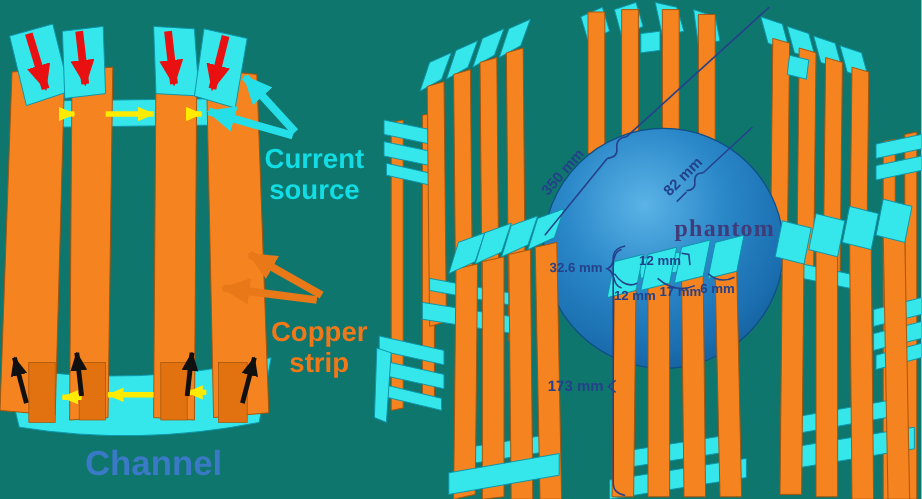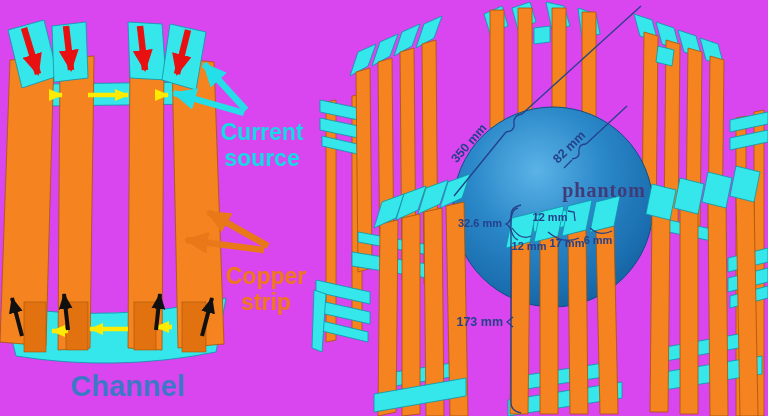--- a/index.html
+++ b/index.html
@@ -1,16 +1,16 @@
 <!DOCTYPE html>
 <html><head>
 <meta charset="utf-8">
 <style>
   html,body{margin:0;padding:0;background:#fff;width:768px;height:416px;overflow:hidden}
-  .stage{position:relative;width:768px;height:416px;background:#d946ef}
+  .stage{position:relative;width:768px;height:416px;background:#0f766e}
   svg{display:block}
   .cs{fill:#F5831F;stroke:#A4540D;stroke-width:.8}
   .cs2{fill:#E2720F;stroke:#A4540D;stroke-width:.6}
   .cy{fill:#35E7EA;stroke:#0C93A8;stroke-width:.8}
   .nline{stroke:#24418A;stroke-width:1.3;fill:none}
   text{user-select:none}
   .dim{fill:#24418A;font:700 11px "Liberation Sans",sans-serif}
   .dimL{fill:#24418A;font:700 12.5px "Liberation Sans",sans-serif}
   .lbl-cyan{fill:#12DCE4;font:700 23px "Liberation Sans",sans-serif}
   .lbl-orange{fill:#F07818;font:700 23px "Liberation Sans",sans-serif}

